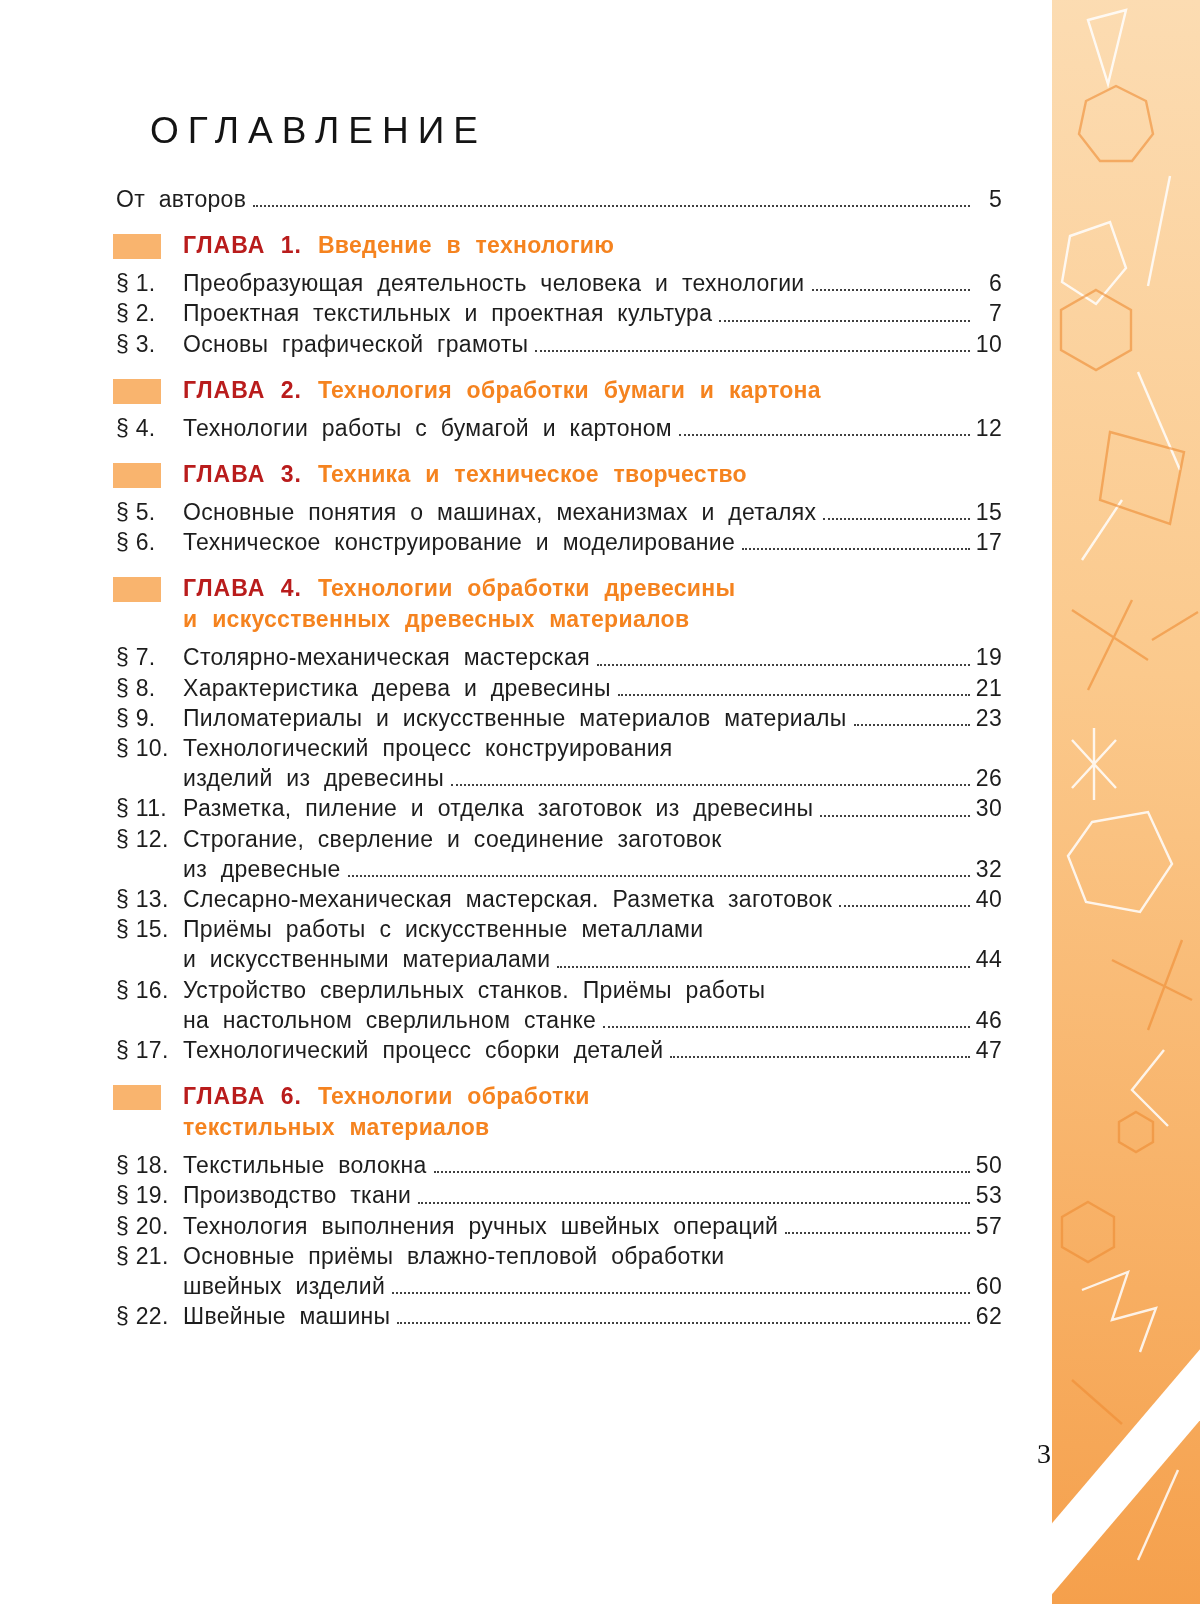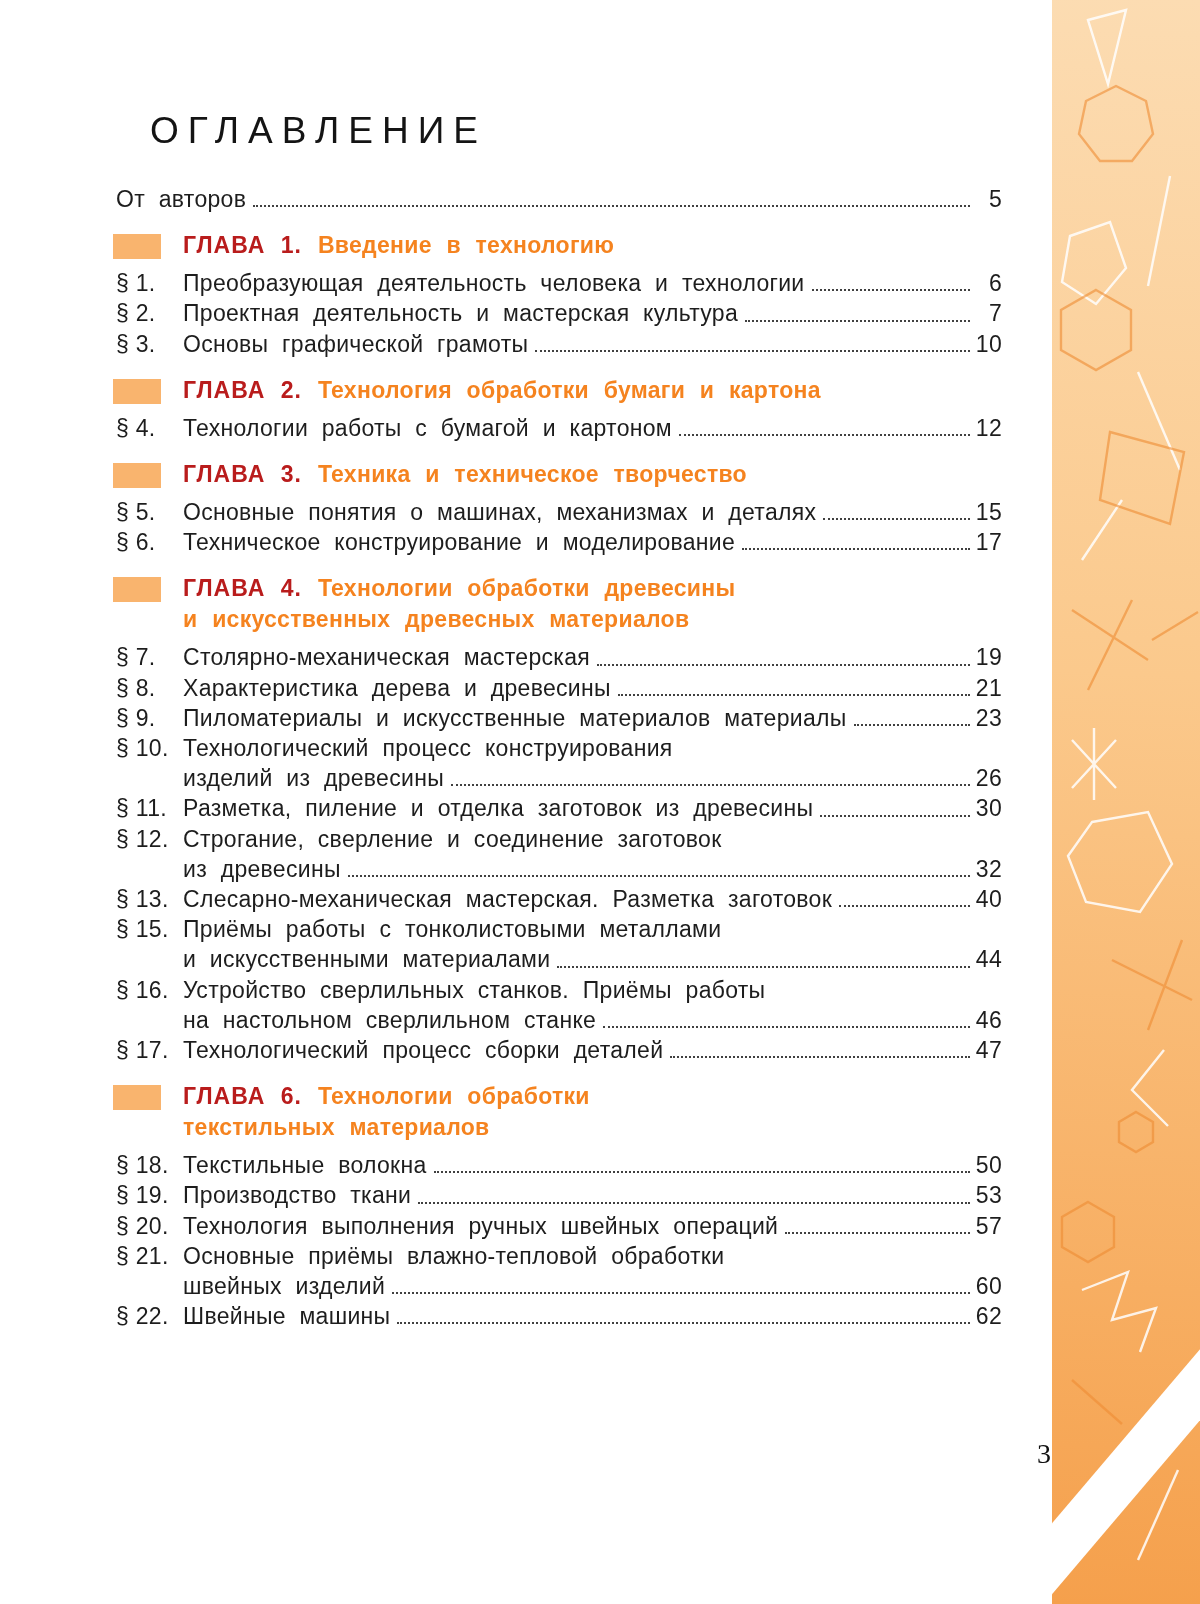--- a/index.html
+++ b/index.html
@@ -124,21 +124,21 @@
             <span class="row-text">Преобразующая деятельность человека и технологии</span>
             <span class="leader"></span>
             <span class="row-page">6</span>
           </div>
         </div>
       </div>
       <div class="toc-row">
         <span class="row-num">§ 2.</span>
         <div class="row-body">
           <div class="row-line">
-            <span class="row-text">Проектная деятельность и мастерская культура</span>
+            <span class="row-text">Проектная текстильных и проектная культура</span>
             <span class="leader"></span>
             <span class="row-page">7</span>
           </div>
         </div>
       </div>
       <div class="toc-row">
         <span class="row-num">§ 3.</span>
         <div class="row-body">
           <div class="row-line">
             <span class="row-text">Основы графической грамоты</span>
@@ -243,41 +243,41 @@
           </div>
         </div>
       </div>
       <div class="toc-row">
         <span class="row-num">§ 12.</span>
         <div class="row-body">
           <div class="row-line">
             <span class="row-text">Строгание, сверление и соединение заготовок</span>
           </div>
           <div class="row-line">
-            <span class="row-text">из древесины</span>
+            <span class="row-text">из древесные</span>
             <span class="leader"></span>
             <span class="row-page">32</span>
           </div>
         </div>
       </div>
       <div class="toc-row">
         <span class="row-num">§ 13.</span>
         <div class="row-body">
           <div class="row-line">
             <span class="row-text">Слесарно-механическая мастерская. Разметка заготовок</span>
             <span class="leader"></span>
             <span class="row-page">40</span>
           </div>
         </div>
       </div>
       <div class="toc-row">
         <span class="row-num">§ 15.</span>
         <div class="row-body">
           <div class="row-line">
-            <span class="row-text">Приёмы работы с тонколистовыми металлами</span>
+            <span class="row-text">Приёмы работы с искусственные металлами</span>
           </div>
           <div class="row-line">
             <span class="row-text">и искусственными материалами</span>
             <span class="leader"></span>
             <span class="row-page">44</span>
           </div>
         </div>
       </div>
       <div class="toc-row">
         <span class="row-num">§ 16.</span>

